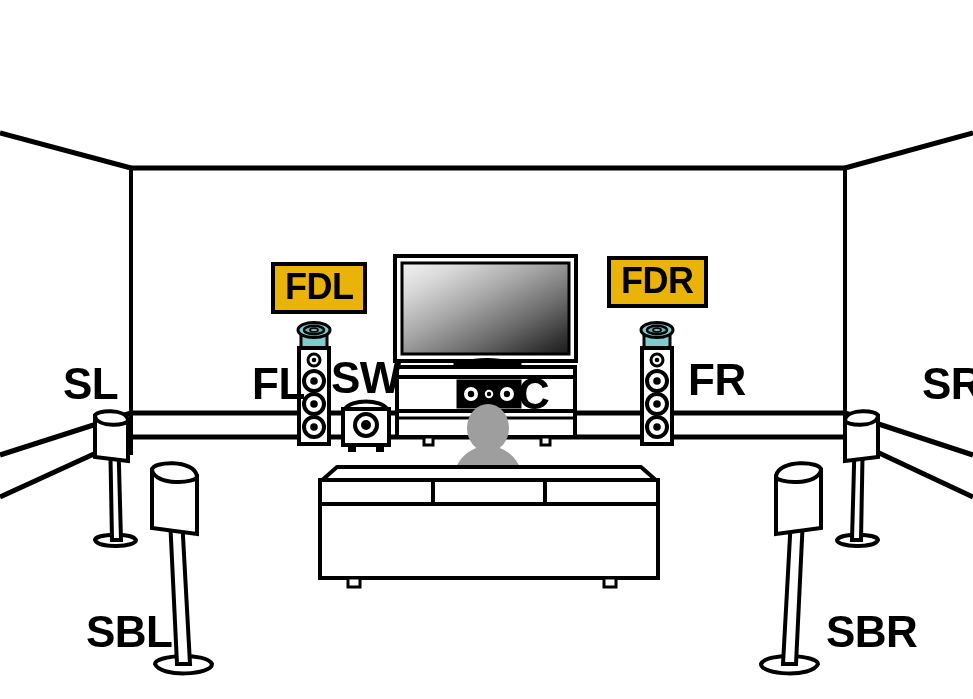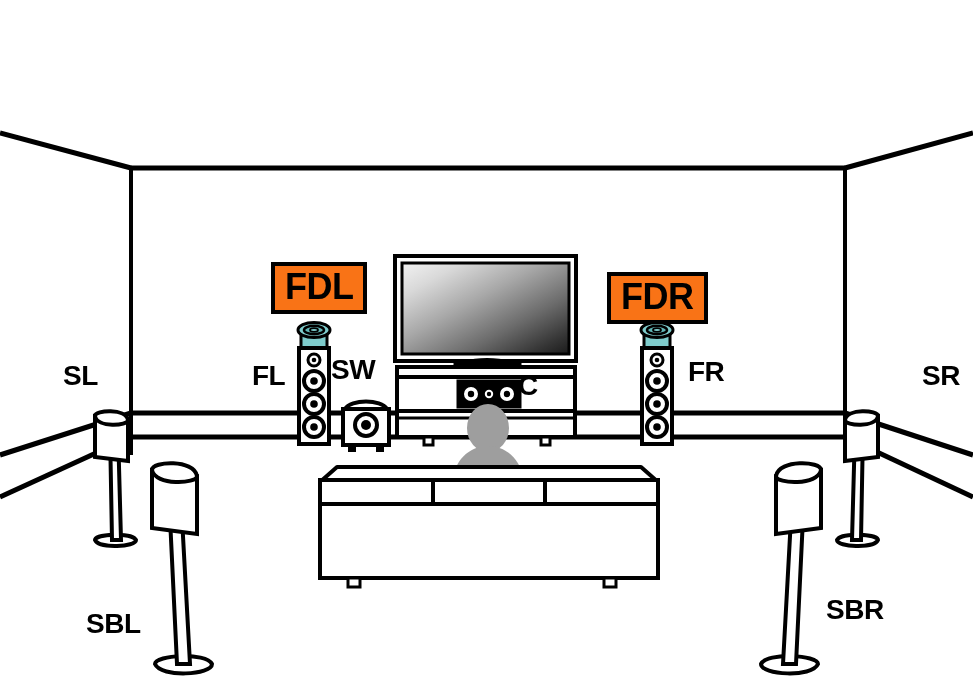--- a/index.html
+++ b/index.html
@@ -28,25 +28,25 @@
   .label-text {
     position: absolute;
     font-family: "Liberation Sans", sans-serif;
     font-weight: bold;
     color: #000000;
     white-space: nowrap;
     line-height: 1;
     letter-spacing: -0.5px;
   }
   .label-plain {
-    font-size: 28px;
+    font-size: 44px;
   }
   .label-boxed {
     font-size: 36px;
-    background: #f97316;
+    background: #eab308;
     border: 4px solid #000000;
     padding: 3px 10px 5px 10px;
     display: block;
   }
 </style>
 </head>
 <body>
 
 <div id="diagram-root">
 
@@ -222,19 +222,19 @@
   <div class="label-text label-plain" style="left:331px; top:356px;">SW</div>
 
   <div class="label-text label-plain" style="left:518px; top:372px;">C</div>
 
   <div class="label-text label-plain" style="left:688px; top:358px;">FR</div>
 
   <div class="label-text label-plain" style="left:874px; top:362px;margin-left:48px;">SR</div>
 
   <div class="label-text label-plain" style="left:86px; top:610px;">SBL</div>
 
-  <div class="label-text label-plain" style="left:826px; top:596px;">SBR</div>
+  <div class="label-text label-plain" style="left:826px; top:610px;">SBR</div>
 
   <div class="label-text label-boxed" style="left:271px; top:262px;">FDL</div>
 
-  <div class="label-text label-boxed" style="left:607px; top:272px;">FDR</div>
+  <div class="label-text label-boxed" style="left:607px; top:256px;">FDR</div>
 
 </div>
 
 </body></html>

